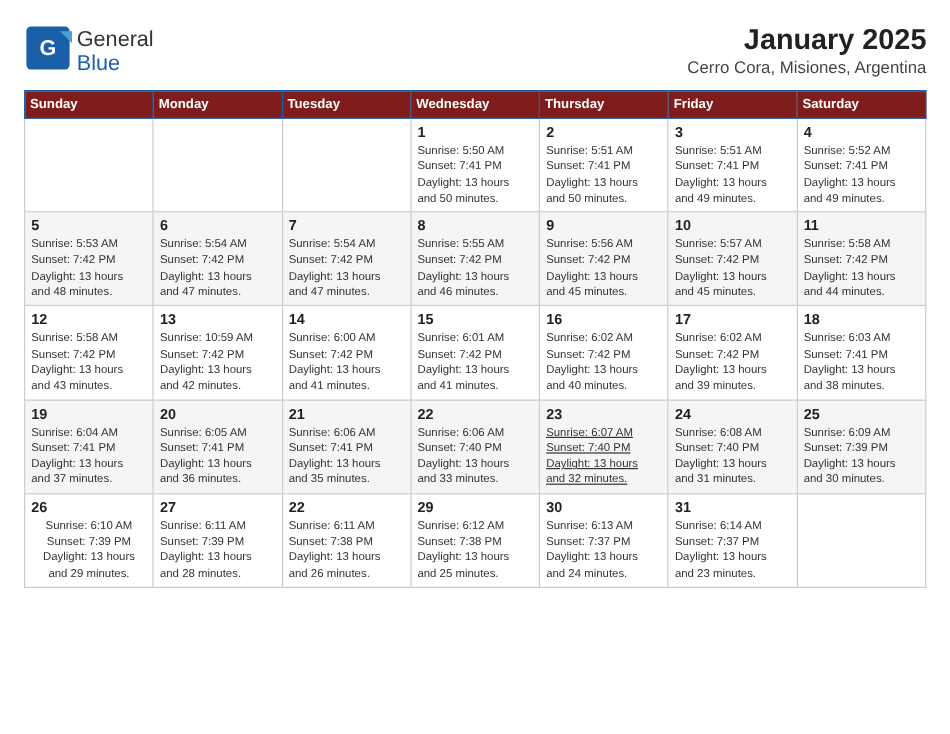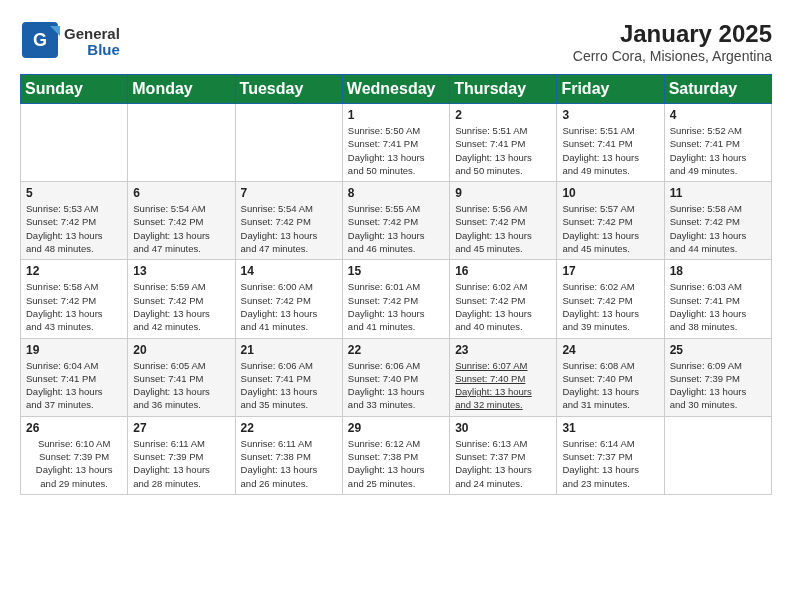--- a/index.html
+++ b/index.html
@@ -17,24 +17,23 @@
       display: flex;
       justify-content: space-between;
       align-items: flex-start;
       margin-bottom: 10px;
     }
     .logo {
       display: flex;
       align-items: center;
     }
     .logo-text {
-      font-size: 15px;
-      font-weight: bold;
+      font-size: 18px;
+      font-weight: normal;
       line-height: 1.1;
-      text-align: right;
     }
     .logo-general { color: #333; }
     .logo-blue { color: #1a5fa8; }
     .title-block {
       text-align: right;
     }
     .title-block h1 {
       font-size: 24px;
       font-weight: bold;
       color: #222;
@@ -44,23 +43,23 @@
       font-weight: normal;
       color: #444;
       margin-left: 36px;
     }
     .calendar {
       width: 100%;
       border-collapse: collapse;
       border: 1px solid #bbb;
     }
     .calendar th {
-      background: #15803d;
+      background: #7f1d1d;
       color: #fff;
-      font-size: 16px;
+      font-size: 11px;
       font-weight: bold;
       padding: 5px 4px;
       text-align: left;
       border: 1px solid #1a5fa8;
     }
     .calendar td {
       width: 107px;
       vertical-align: top;
       padding: 4px 5px;
       border: 1px solid #ccc;
@@ -212,21 +211,21 @@
         <tr>
           <td>
             <div class="day-number">12</div>
             <div class="day-info" style="white-space: pre-line;">Sunrise: 5:58 AM
 Sunset: 7:42 PM
 Daylight: 13 hours
 and 43 minutes.</div>
           </td>
           <td>
             <div class="day-number">13</div>
-            <div class="day-info" style="white-space: pre-line;">Sunrise: 5:59 AM
+            <div class="day-info" style="white-space: pre-line;">Sunrise: 10:59 AM
 Sunset: 7:42 PM
 Daylight: 13 hours
 and 42 minutes.</div>
           </td>
           <td>
             <div class="day-number">14</div>
             <div class="day-info" style="white-space: pre-line;">Sunrise: 6:00 AM
 Sunset: 7:42 PM
 Daylight: 13 hours
 and 41 minutes.</div>

